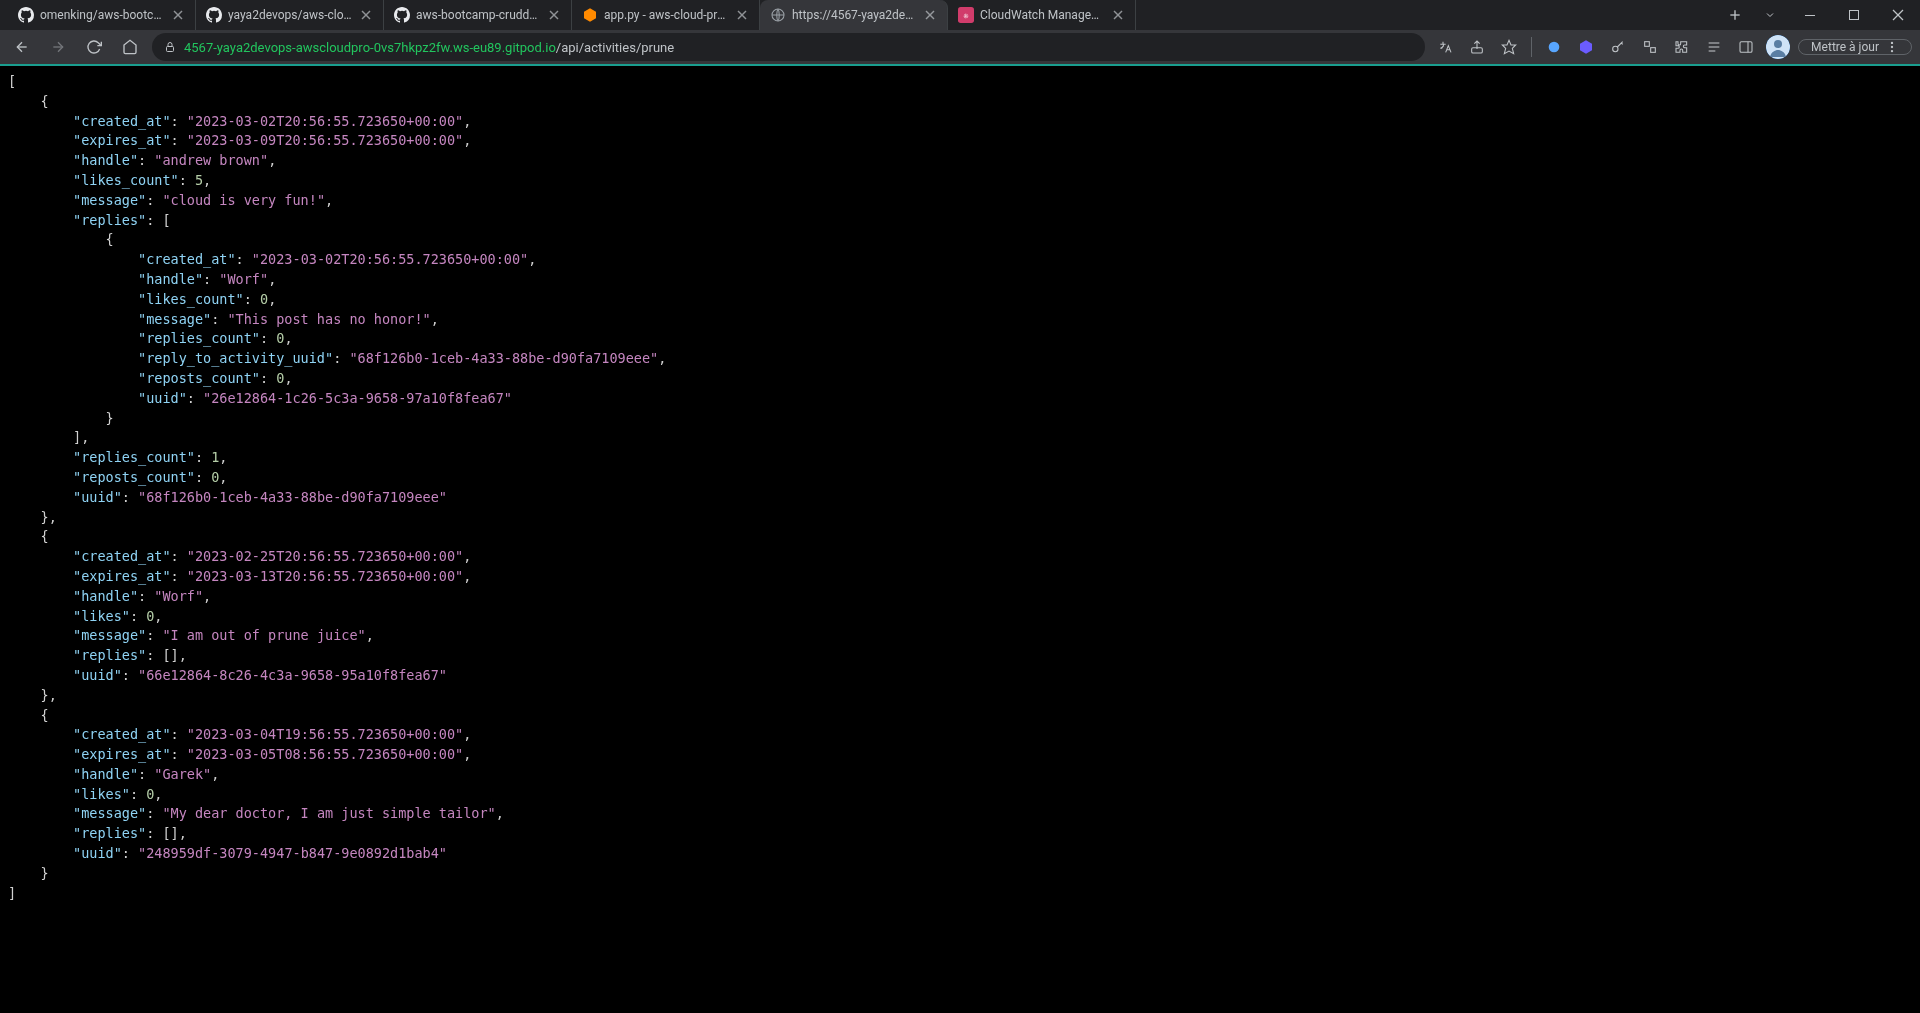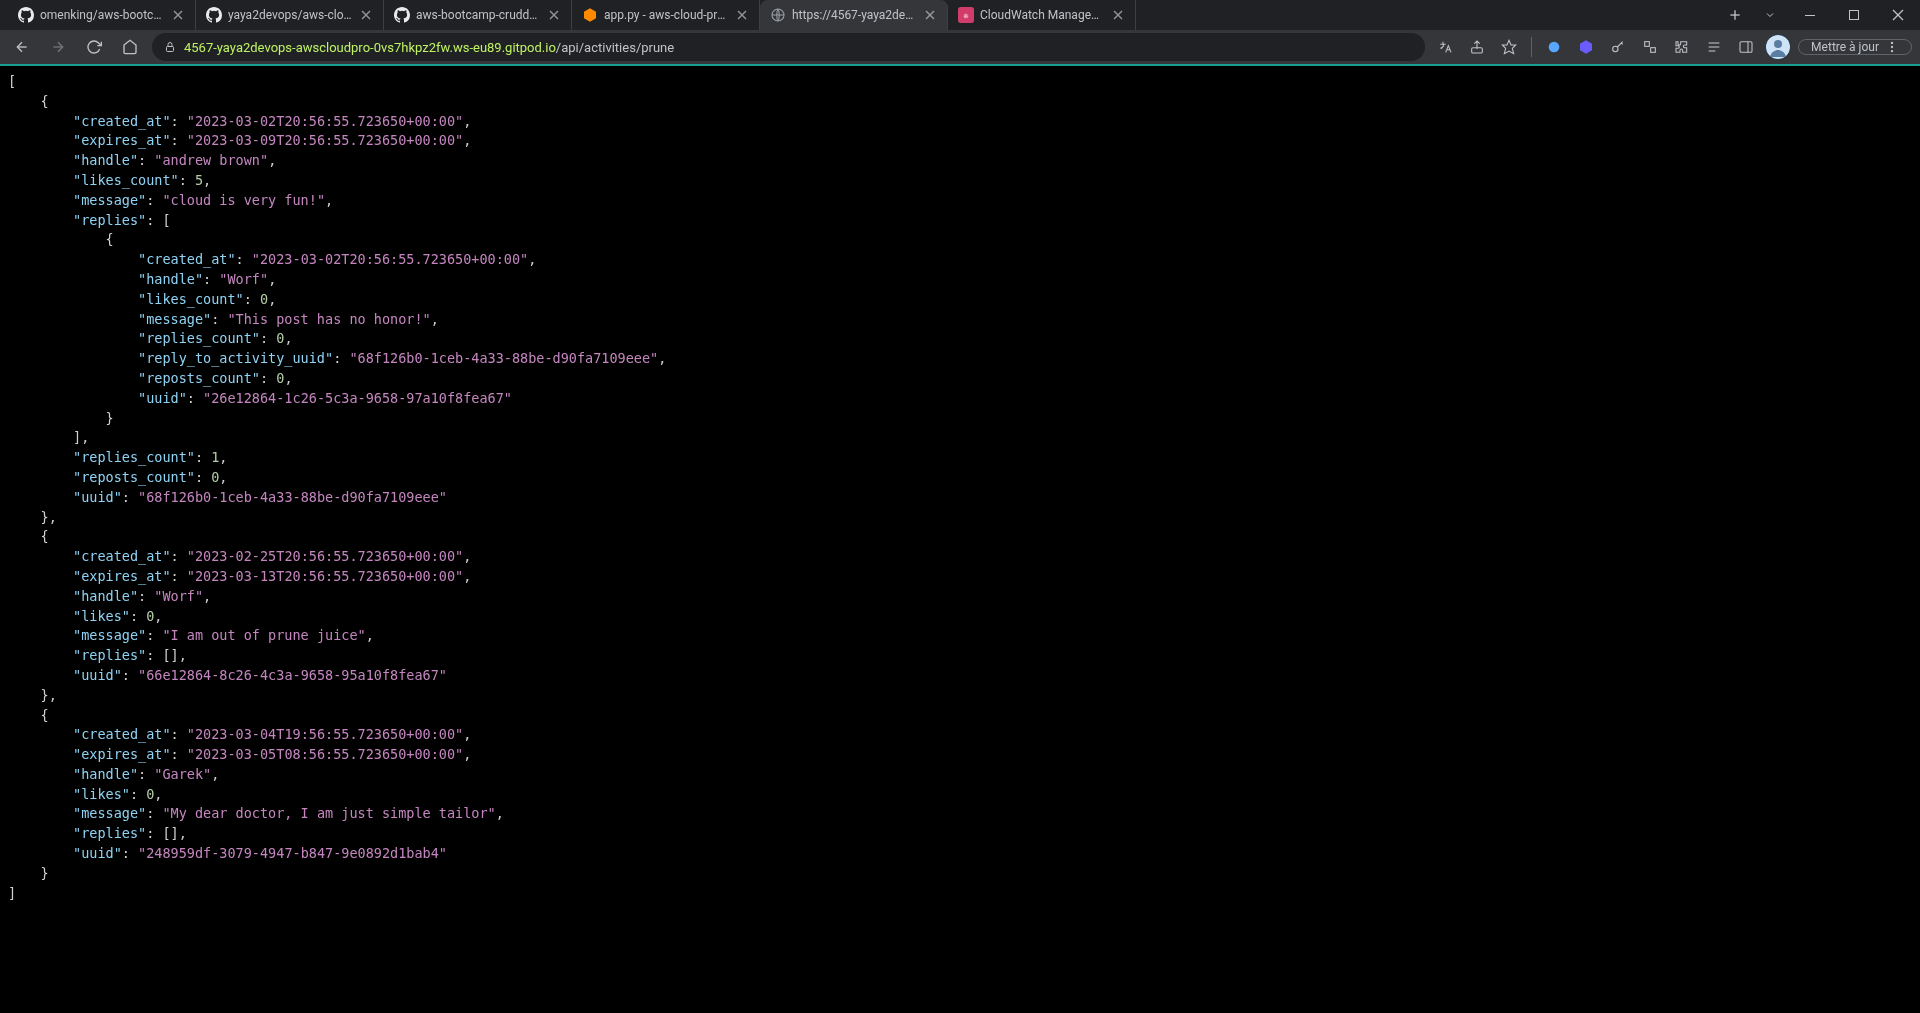--- a/index.html
+++ b/index.html
@@ -24,21 +24,21 @@
 
   
   .toolbar { height:36px; background:#35363a; display:flex; align-items:center; padding:0 8px; gap:8px; border-bottom:2px solid #1a9e8f; }
   .nav-btn { width:28px; height:28px; display:flex; align-items:center; justify-content:center; color:#bfc3c7; border-radius:50%; }
   .nav-btn.disabled { opacity:.45; }
   .nav-btn svg { width:16px; height:16px; }
   .omnibox { flex:1; height:28px; background:#202124; border-radius:14px; display:flex; align-items:center; padding:0 12px; gap:8px; }
   .omnibox .lock { color:#bfc3c7; display:flex; }
   .omnibox .lock svg { width:12px; height:12px; }
   .omnibox .url { flex:1; color:#bfc3c7; font-size:13px; white-space:nowrap; overflow:hidden; }
-  .omnibox .url .host { color:#bef264; }
+  .omnibox .url .host { color:#22c55e; }
   .action-ico { width:24px; height:24px; display:flex; align-items:center; justify-content:center; color:#bfc3c7; }
   .action-ico svg { width:16px; height:16px; }
   .update-btn { height:16px; padding:0 12px; border:1px solid #5f6368; border-radius:14px; display:flex; align-items:center; gap:6px; color:#bfc3c7; font-size:12px; }
 
   
   .viewport { position:absolute; top:66px; left:0; right:0; bottom:0; background:#000; overflow:auto; }
   pre.json { font-family: "Consolas","Menlo","Monaco",monospace; font-size:13.5px; line-height:19.8px; padding:6px 8px; color:#d1d1d1; white-space:pre; }
   .k { color:#8fd3f4; }       
   .s { color:#c586c0; }       
   .n { color:#b5cea8; }       

